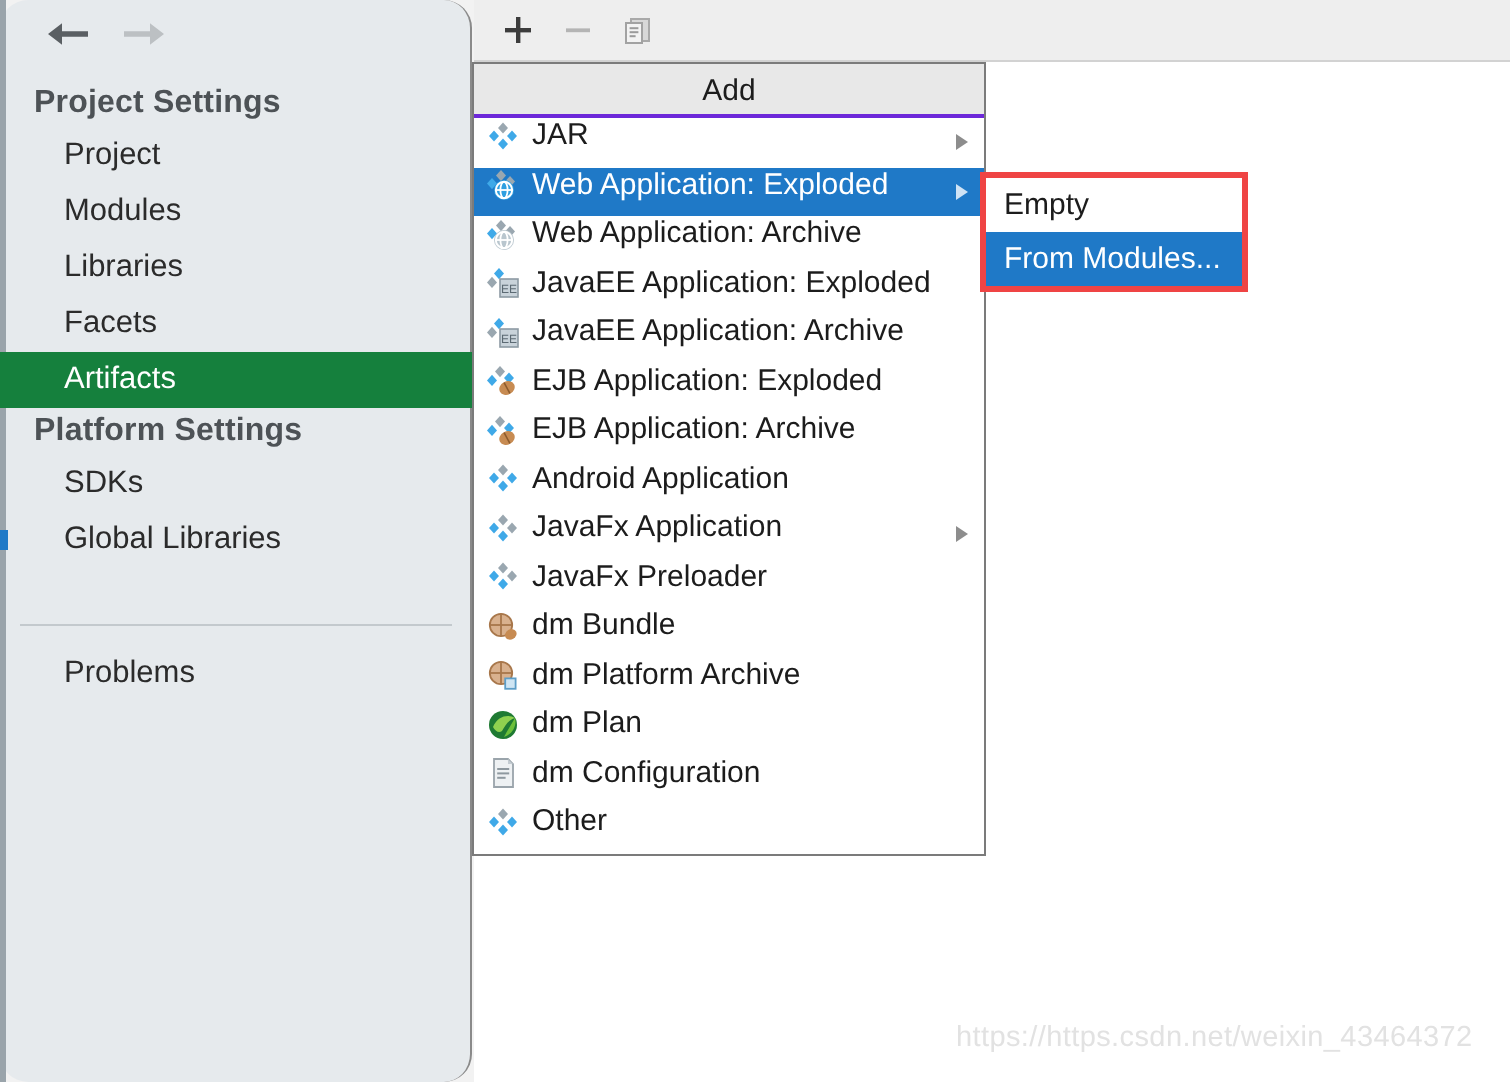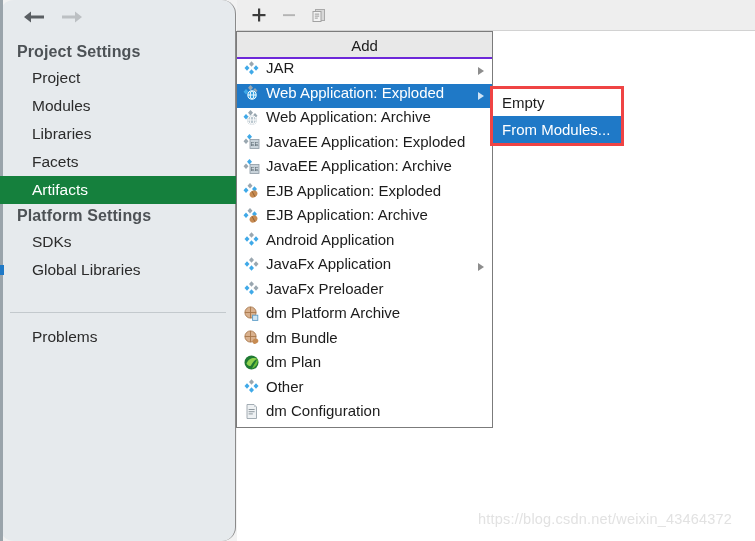--- a/index.html
+++ b/index.html
@@ -346,75 +346,75 @@
       </span>
       <span class="mi-label">JavaFx Preloader</span>
     </div>
 
     <div class="menu-item">
       <span class="mi-icon">
         <svg width="17" height="17" viewBox="0 0 17 17">
           <circle cx="7.5" cy="7.5" r="5.6" fill="#d9b18e" stroke="#a8774b" stroke-width="0.9"></circle>
           <line x1="1.9" y1="7.5" x2="13.1" y2="7.5" stroke="#a8774b" stroke-width="0.9"></line>
           <line x1="7.5" y1="1.9" x2="7.5" y2="13.1" stroke="#a8774b" stroke-width="0.9"></line>
-          <rect x="9.6" y="10.2" width="5.2" height="5.2" fill="#cfe5f3" stroke="#5d9dc7" stroke-width="0.9"></rect>
-        </svg>
-      </span>
-      <span class="mi-label">dm Platform Archive</span>
+          <ellipse cx="12.4" cy="12.2" rx="3" ry="2.5" fill="#c78b52" transform="rotate(-30 12.4 12.2)"></ellipse>
+        </svg>
+      </span>
+      <span class="mi-label">dm Bundle</span>
     </div>
 
     <div class="menu-item">
       <span class="mi-icon">
         <svg width="17" height="17" viewBox="0 0 17 17">
           <circle cx="7.5" cy="7.5" r="5.6" fill="#d9b18e" stroke="#a8774b" stroke-width="0.9"></circle>
           <line x1="1.9" y1="7.5" x2="13.1" y2="7.5" stroke="#a8774b" stroke-width="0.9"></line>
           <line x1="7.5" y1="1.9" x2="7.5" y2="13.1" stroke="#a8774b" stroke-width="0.9"></line>
-          <ellipse cx="12.4" cy="12.2" rx="3" ry="2.5" fill="#c78b52" transform="rotate(-30 12.4 12.2)"></ellipse>
-        </svg>
-      </span>
-      <span class="mi-label">dm Bundle</span>
+          <rect x="9.6" y="10.2" width="5.2" height="5.2" fill="#cfe5f3" stroke="#5d9dc7" stroke-width="0.9"></rect>
+        </svg>
+      </span>
+      <span class="mi-label">dm Platform Archive</span>
     </div>
 
     <div class="menu-item">
       <span class="mi-icon">
         <svg width="17" height="17" viewBox="0 0 17 17">
           <circle cx="8.5" cy="8.5" r="7" fill="#1f7a33"></circle>
           <path d="M3.5 9.5 C6 3.5 11.5 3 14.5 5 C11 6 9.5 9 8 11.5 C6.5 12.8 4.5 11.5 3.5 9.5 Z" fill="#8fd14f"></path>
           <path d="M14.5 5 C15.5 8.5 13.5 13 9 14.5 C10.5 11.5 12.5 8.5 14.5 5 Z" fill="#6cc03a"></path>
         </svg>
       </span>
       <span class="mi-label">dm Plan</span>
-    </div>
-
-    <div class="menu-item">
-      <span class="mi-icon">
-        <svg width="17" height="17" viewBox="0 0 17 17">
-          <path d="M8.5 1.2 L11 4 L8.5 6.8 L6 4 Z" fill="#9aa7b0"></path>
-          <path d="M4 5.2 L6.5 8 L4 10.8 L1.5 8 Z" fill="#3fa9e8"></path>
-          <path d="M13 5.2 L15.5 8 L13 10.8 L10.5 8 Z" fill="#3fa9e8"></path>
-          <path d="M8.5 9.2 L11 12 L8.5 14.8 L6 12 Z" fill="#3fa9e8"></path>
-        </svg>
-      </span>
-      <span class="mi-label">Other</span>
     </div>
 
     <div class="menu-item">
       <span class="mi-icon">
         <svg width="17" height="17" viewBox="0 0 17 17">
           <path d="M4 1.5 L11 1.5 L13.5 4 L13.5 15.5 L4 15.5 Z" fill="#eef1f3" stroke="#9aa4ab" stroke-width="0.9"></path>
           <path d="M11 1.5 L11 4 L13.5 4 Z" fill="#c4ccd2"></path>
           <rect x="5.6" y="6" width="6" height="1" fill="#8e989f"></rect>
           <rect x="5.6" y="8.2" width="6" height="1" fill="#8e989f"></rect>
           <rect x="5.6" y="10.4" width="4.2" height="1" fill="#8e989f"></rect>
         </svg>
       </span>
       <span class="mi-label">dm Configuration</span>
     </div>
+
+    <div class="menu-item">
+      <span class="mi-icon">
+        <svg width="17" height="17" viewBox="0 0 17 17">
+          <path d="M8.5 1.2 L11 4 L8.5 6.8 L6 4 Z" fill="#9aa7b0"></path>
+          <path d="M4 5.2 L6.5 8 L4 10.8 L1.5 8 Z" fill="#3fa9e8"></path>
+          <path d="M13 5.2 L15.5 8 L13 10.8 L10.5 8 Z" fill="#3fa9e8"></path>
+          <path d="M8.5 9.2 L11 12 L8.5 14.8 L6 12 Z" fill="#3fa9e8"></path>
+        </svg>
+      </span>
+      <span class="mi-label">Other</span>
+    </div>
   </div>
 
   <div id="submenu">
     <div class="sub-item">Empty</div>
     <div class="sub-item selected">From Modules...</div>
   </div>
 
-  <div id="watermark">https://blog.csdn.net/weixin_43464372</div>
+  <div id="watermark">https://https.csdn.net/weixin_43464372</div>
 
 </div>
 
 </body></html>

